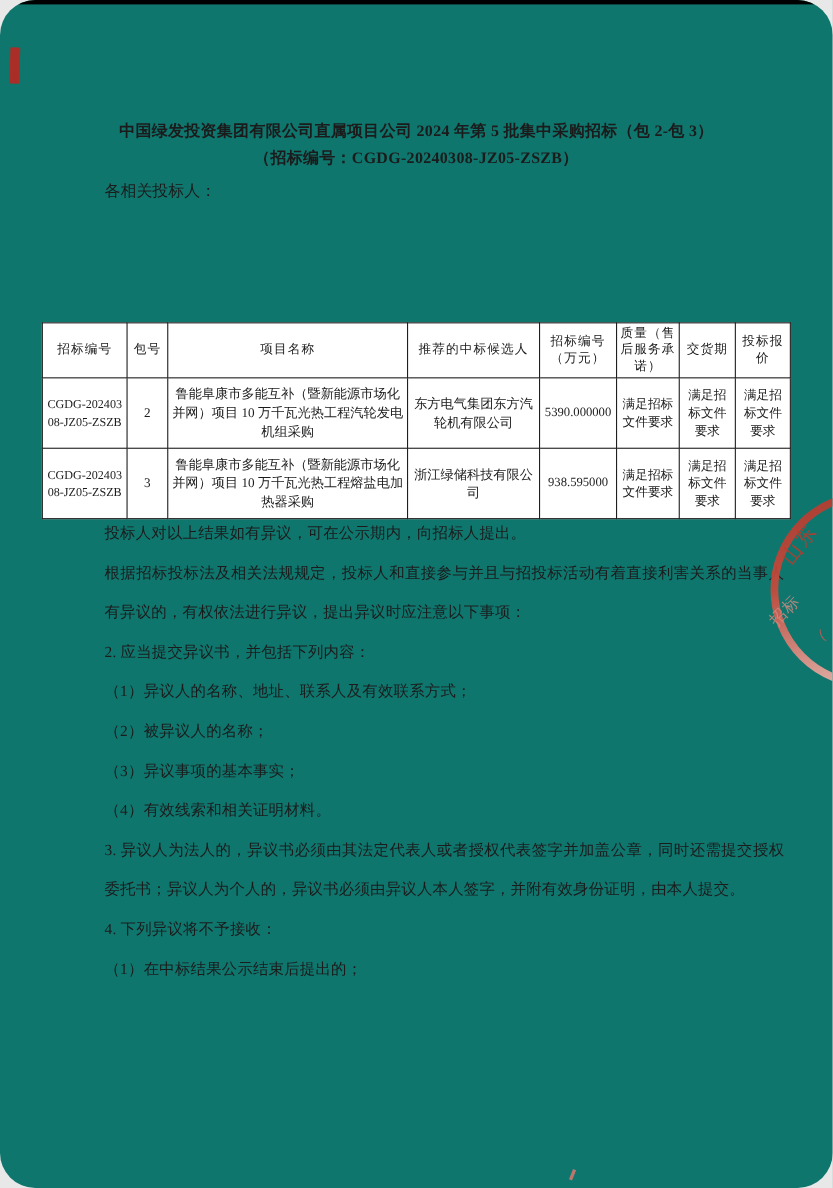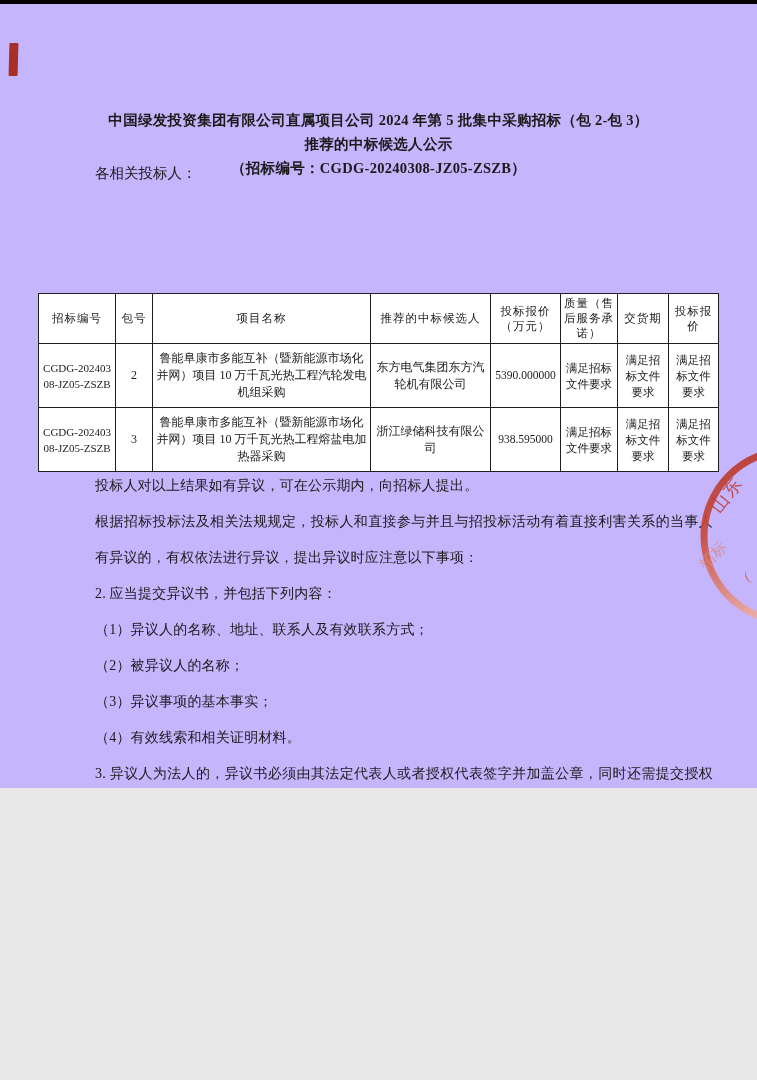--- a/index.html
+++ b/index.html
@@ -1,19 +1,19 @@
 <!DOCTYPE html>
 <html><head>
 <meta charset="utf-8">
 <style>
   html,body{margin:0;padding:0;background:#e8e8e8;}
   .page{
-    position:relative;width:757px;height:788px;background:#c4b5fd;
+    position:relative;width:757px;height:1080px;background:#0f766e;
     font-family:"Liberation Serif","DejaVu Serif",serif;color:#1b1b1b;
-    overflow:hidden;margin:0 auto;
+    overflow:hidden;margin:0 auto;border-radius:32px;
   }
   .top-edge-bar{position:absolute;top:0;left:0;width:757px;height:4px;background:#000;}
   .corner-mark{position:absolute;left:9px;top:43px;width:9px;height:33px;background:#a82e27;transform:rotate(1.5deg);border-radius:1px;}
   .artifact-mark{position:absolute;left:519px;top:1063px;width:3px;height:10px;background:#d9776f;transform:rotate(22deg);opacity:.85;}
 
   .title-block{position:absolute;top:108px;left:0;width:757px;text-align:center;font-weight:bold;font-size:14.5px;line-height:24px;letter-spacing:.3px;}
 
   .salutation{position:absolute;top:164px;left:95px;font-size:14.5px;}
 
   .intro{position:absolute;top:190px;left:95px;width:617px;font-size:14px;line-height:20.2px;text-align:justify;text-indent:28px;letter-spacing:.2px;}
@@ -35,21 +35,20 @@
 </head>
 <body>
 
 <div class="page">
 
   <div class="top-edge-bar"></div>
   <div class="corner-mark"></div>
 
   <div class="title-block">
     <div>中国绿发投资集团有限公司直属项目公司 2024 年第 5 批集中采购招标（包 2-包 3）</div>
-    <div>推荐的中标候选人公示</div>
     <div>（招标编号：CGDG-20240308-JZ05-ZSZB）</div>
   </div>
 
   <div class="salutation">各相关投标人：</div>
 
 
   <table class="results">
     <colgroup>
       <col style="width:77px">
         <col style="width:37px">
@@ -59,21 +58,21 @@
         <col style="width:57px">
         <col style="width:51px">
         <col style="width:50px">
     </colgroup>
     <tbody>
         <tr>
       <th>招标编号</th>
       <th>包号</th>
       <th>项目名称</th>
       <th>推荐的中标候选人</th>
-      <th>投标报价（万元）</th>
+      <th>招标编号（万元）</th>
       <th>质量（售后服务承诺）</th>
       <th>交货期</th>
       <th>投标报价</th>
     </tr>
     <tr class="data-row">
       <td class="cell-bidno">CGDG-20240308-JZ05-ZSZB</td>
       <td>2</td>
       <td>鲁能阜康市多能互补（暨新能源市场化并网）项目 10 万千瓦光热工程汽轮发电机组采购</td>
       <td>东方电气集团东方汽轮机有限公司</td>
       <td class="cell-price">5390.000000</td>

